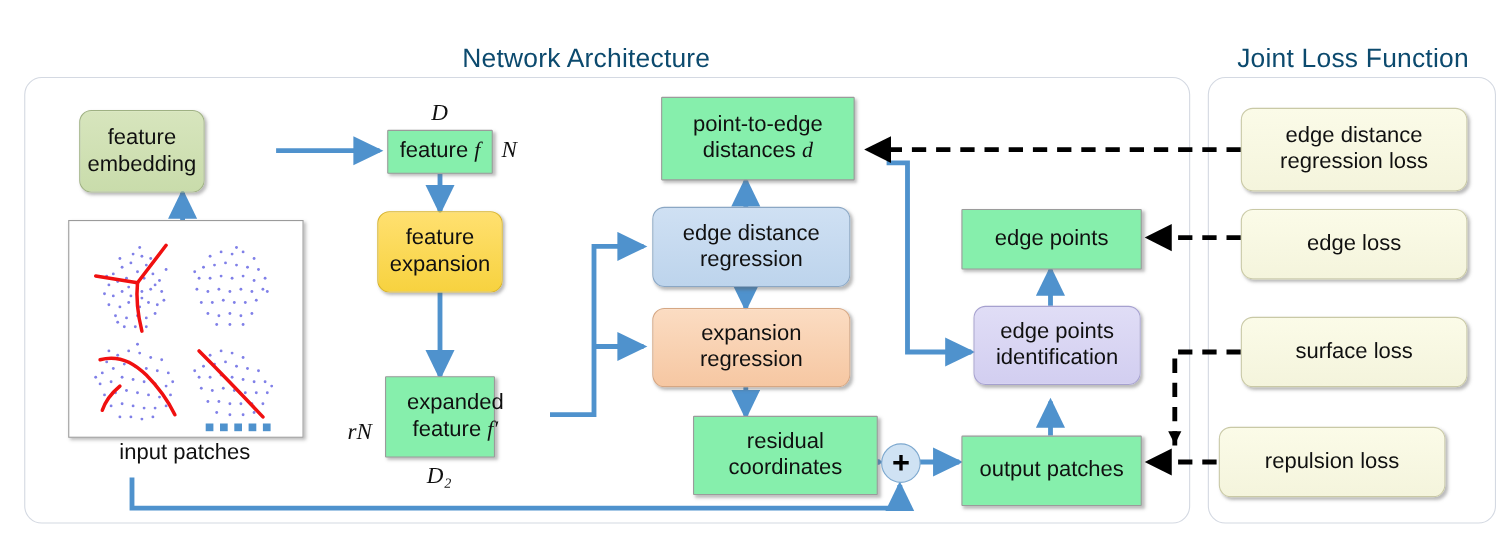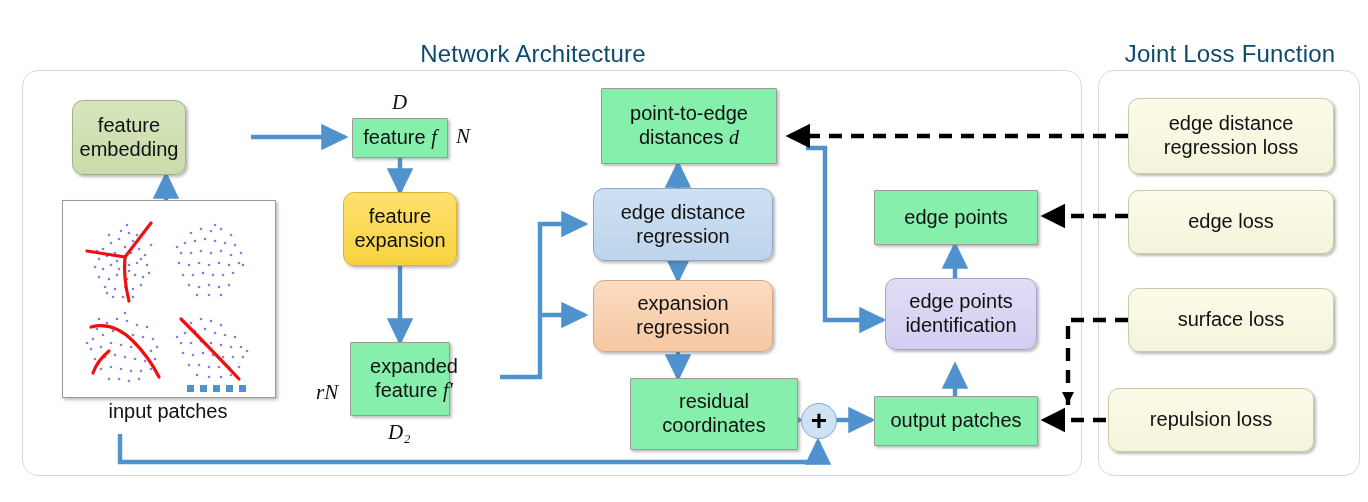--- a/index.html
+++ b/index.html
@@ -421,21 +421,21 @@
 
   <div class="node rect" style="left:874px; top:190px; width:164px; height:55px;">
     <span>edge points</span>
   </div>
 
   <div class="node rounded purple" style="left:885px; top:278px; width:152px; height:72px;">
     <span style="white-space:pre-line">edge points
 identification</span>
   </div>
 
-  <div class="node rect" style="left:874px; top:396px; width:164px; height:50px;">
+  <div class="node rect" style="left:874px; top:396px; width:164px; height:64px;">
     <span>output patches</span>
   </div>
 
   <div class="node rounded cream" style="left:1128px; top:98px; width:206px; height:76px;">
     <span style="white-space:pre-line">edge distance
 regression loss</span>
   </div>
   <div class="node rounded cream" style="left:1128px; top:288px; width:206px; height:64px;">
     <span style="white-space:pre-line">surface loss</span>
   </div>

